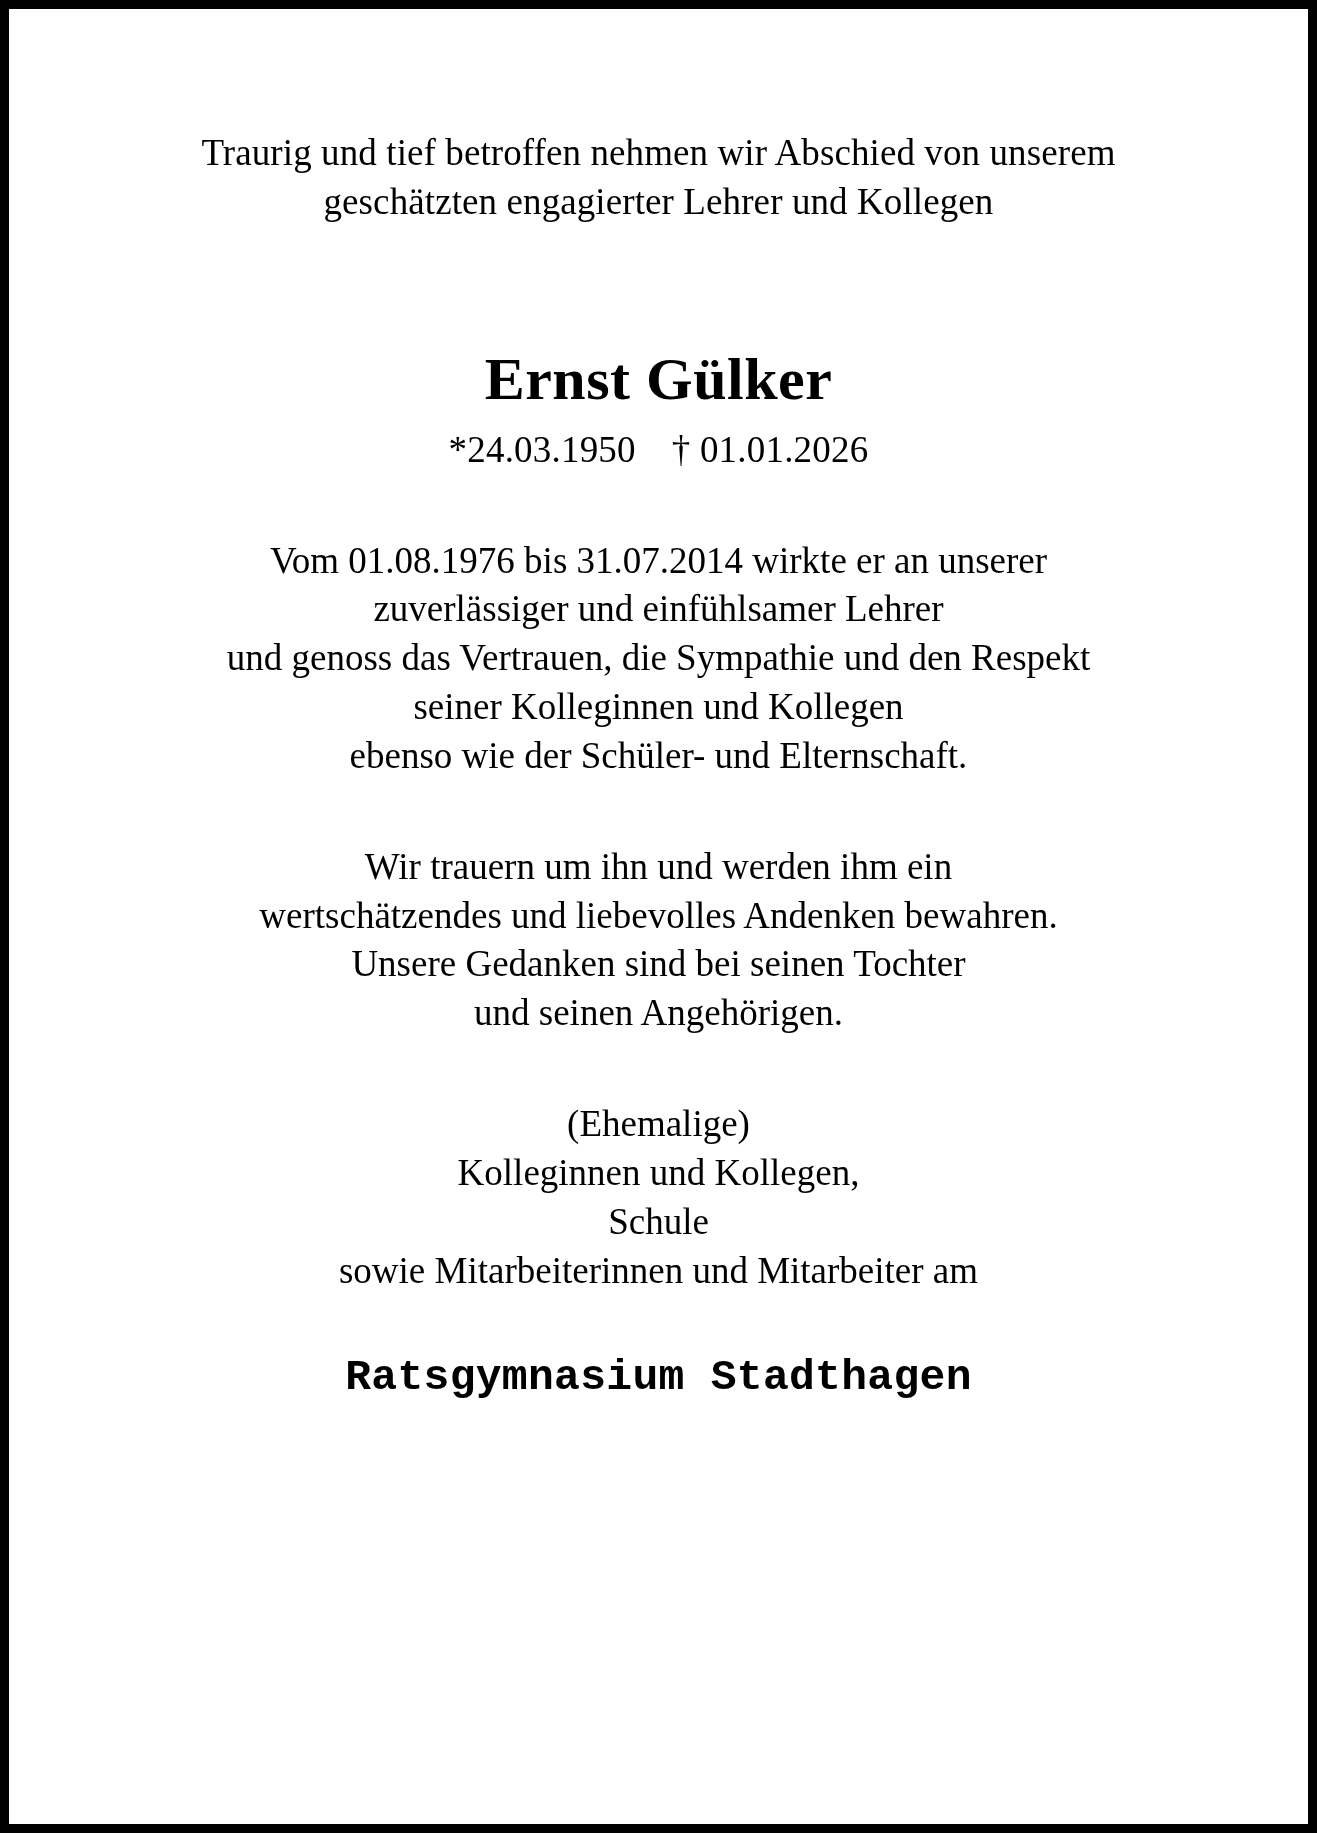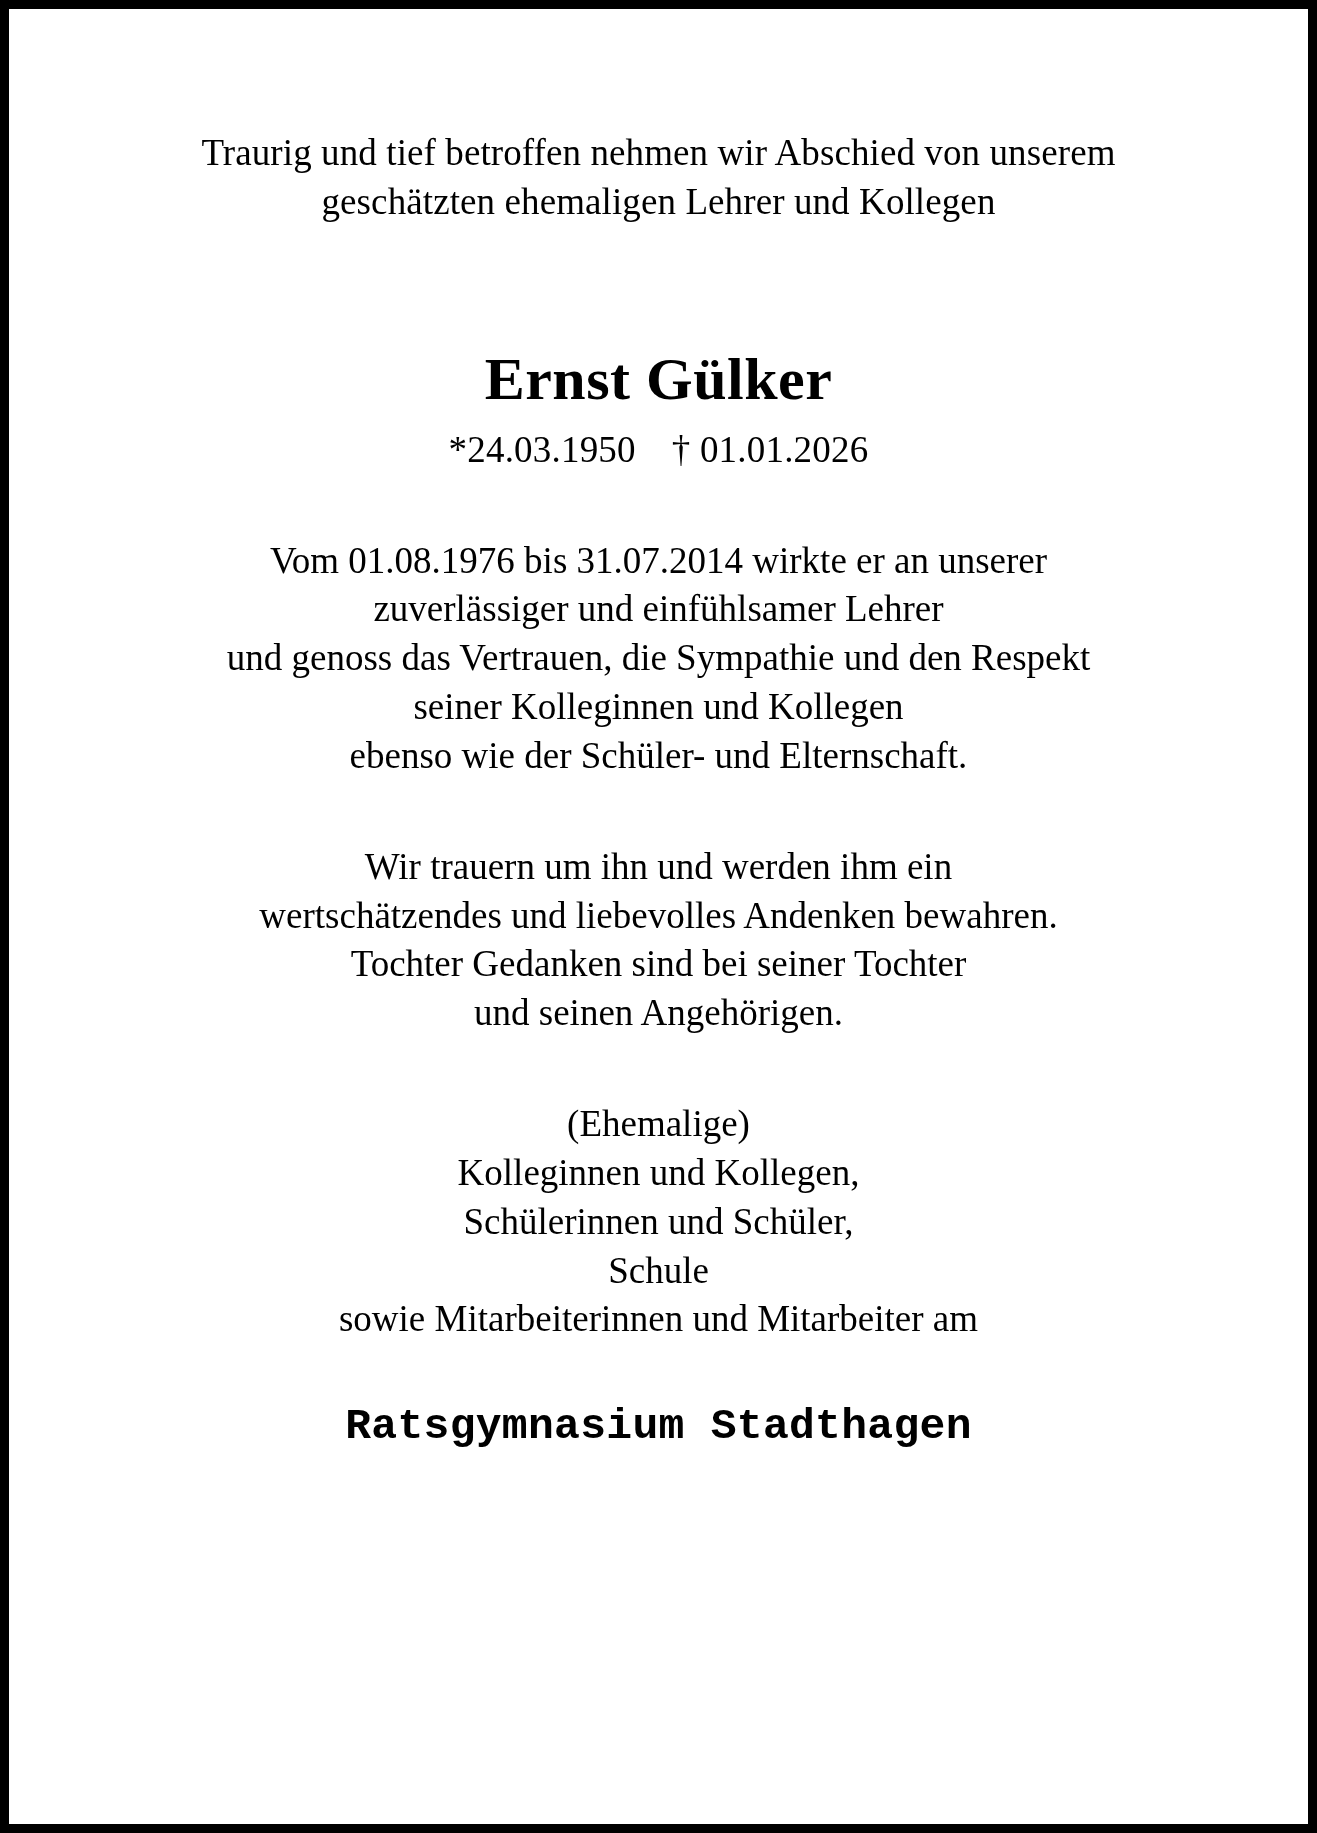--- a/index.html
+++ b/index.html
@@ -78,48 +78,47 @@
   }
 </style>
 </head>
 <body>
 
 <div class="obituary">
   <div class="inner">
 
     <div class="intro">
       <div>Traurig und tief betroffen nehmen wir Abschied von unserem</div>
-      <div>geschätzten ehemaligen Lehrer und Kollegen</div>
+      <div>geschätzten engagierter Lehrer und Kollegen</div>
     </div>
 
     <div class="name">Ernst Gülker</div>
 
     <div class="dates">
       <span>*24.03.1950</span><span class="gap"></span><span>† 01.01.2026</span>
     </div>
 
     <div class="para p1">
       <div>Vom 01.08.1976 bis 31.07.2014 wirkte er an unserer</div>
       <div>zuverlässiger und einfühlsamer Lehrer</div>
       <div>und genoss das Vertrauen, die Sympathie und den Respekt</div>
       <div>seiner Kolleginnen und Kollegen</div>
       <div>ebenso wie der Schüler- und Elternschaft.</div>
     </div>
 
     <div class="para p2">
       <div>Wir trauern um ihn und werden ihm ein</div>
       <div>wertschätzendes und liebevolles Andenken bewahren.</div>
-      <div>Tochter Gedanken sind bei seiner Tochter</div>
+      <div>Unsere Gedanken sind bei seinen Tochter</div>
       <div>und seinen Angehörigen.</div>
     </div>
 
     <div class="para p3">
       <div>(Ehemalige)</div>
       <div>Kolleginnen und Kollegen,</div>
-      <div>Schülerinnen und Schüler,</div>
       <div>Schule</div>
       <div>sowie Mitarbeiterinnen und Mitarbeiter am</div>
     </div>
 
     <div class="school">Ratsgymnasium Stadthagen</div>
 
   </div>
 </div>
 
 </body></html>

